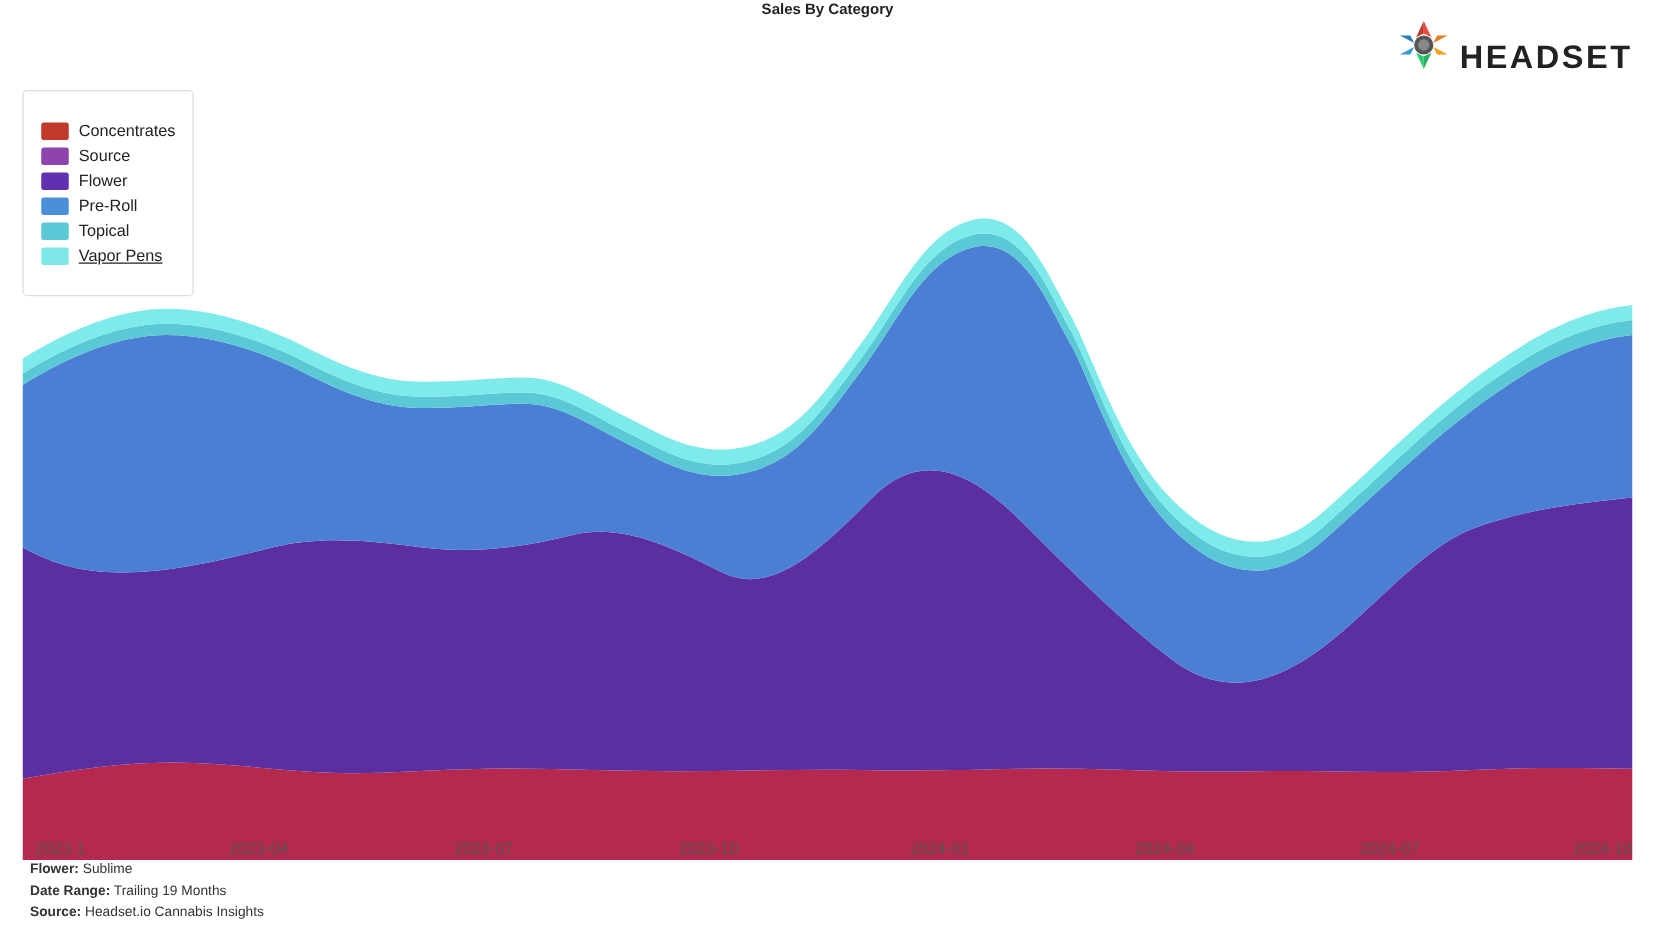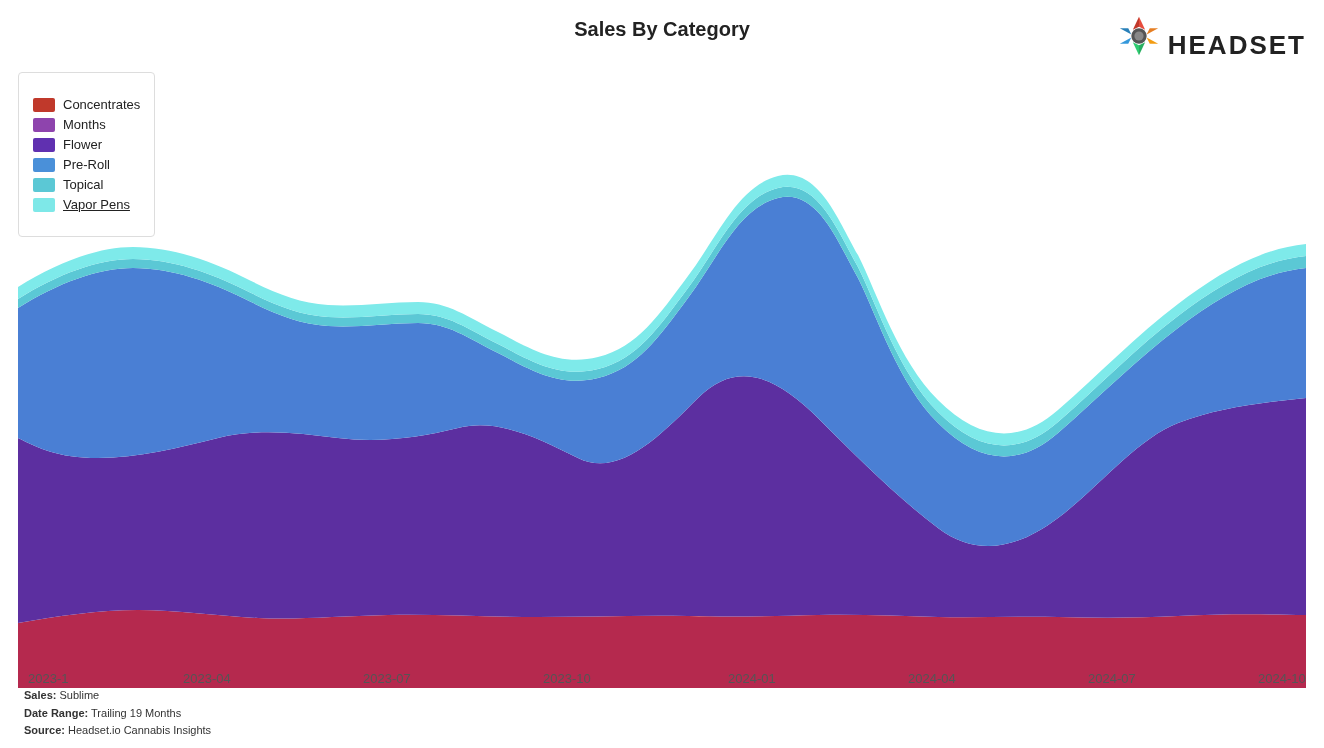--- a/index.html
+++ b/index.html
@@ -11,23 +11,22 @@
       overflow: hidden;
     }
     .chart-container {
       width: 1324px;
       height: 748px;
       position: relative;
       background: #fff;
     }
     .chart-title {
       text-align: center;
-      font-size: 20px;
+      font-size: 12px;
       font-weight: bold;
-      padding-top: 18px;
       padding-bottom: 10px;
       color: #222;
     }
     .logo {
       position: absolute;
       top: 10px;
       right: 18px;
       display: flex;
       align-items: center;
       gap: 6px;
@@ -115,21 +114,21 @@
 
   <div class="chart-title">Sales By Category</div>
 
   <div class="legend">
     <div class="legend-item">
       <div class="legend-swatch" style="background:#c0392b;"></div>
       <span>Concentrates</span>
     </div>
     <div class="legend-item">
       <div class="legend-swatch" style="background:#8e44ad;"></div>
-      <span>Months</span>
+      <span>Source</span>
     </div>
     <div class="legend-item">
       <div class="legend-swatch" style="background:#6030b0;"></div>
       <span>Flower</span>
     </div>
     <div class="legend-item">
       <div class="legend-swatch" style="background:#4a90d9;"></div>
       <span>Pre-Roll</span>
     </div>
     <div class="legend-item">
@@ -275,21 +274,21 @@
       <text x="710" y="615" font-size="13" fill="#555" font-family="Arial">2024-01</text>
       <text x="890" y="615" font-size="13" fill="#555" font-family="Arial">2024-04</text>
       <text x="1070" y="615" font-size="13" fill="#555" font-family="Arial">2024-07</text>
       <text x="1240" y="615" font-size="13" fill="#555" font-family="Arial">2024-10</text>
 
     </svg>
   </div>
 
   <div class="footer-info">
     <div>
-      <span class="label">Sales:</span>
+      <span class="label">Flower:</span>
       <span>Sublime</span>
     </div>
     <div>
       <span class="label">Date Range:</span>
       <span>Trailing 19 Months</span>
     </div>
     <div>
       <span class="label">Source:</span>
       <span>Headset.io Cannabis Insights</span>
     </div>

